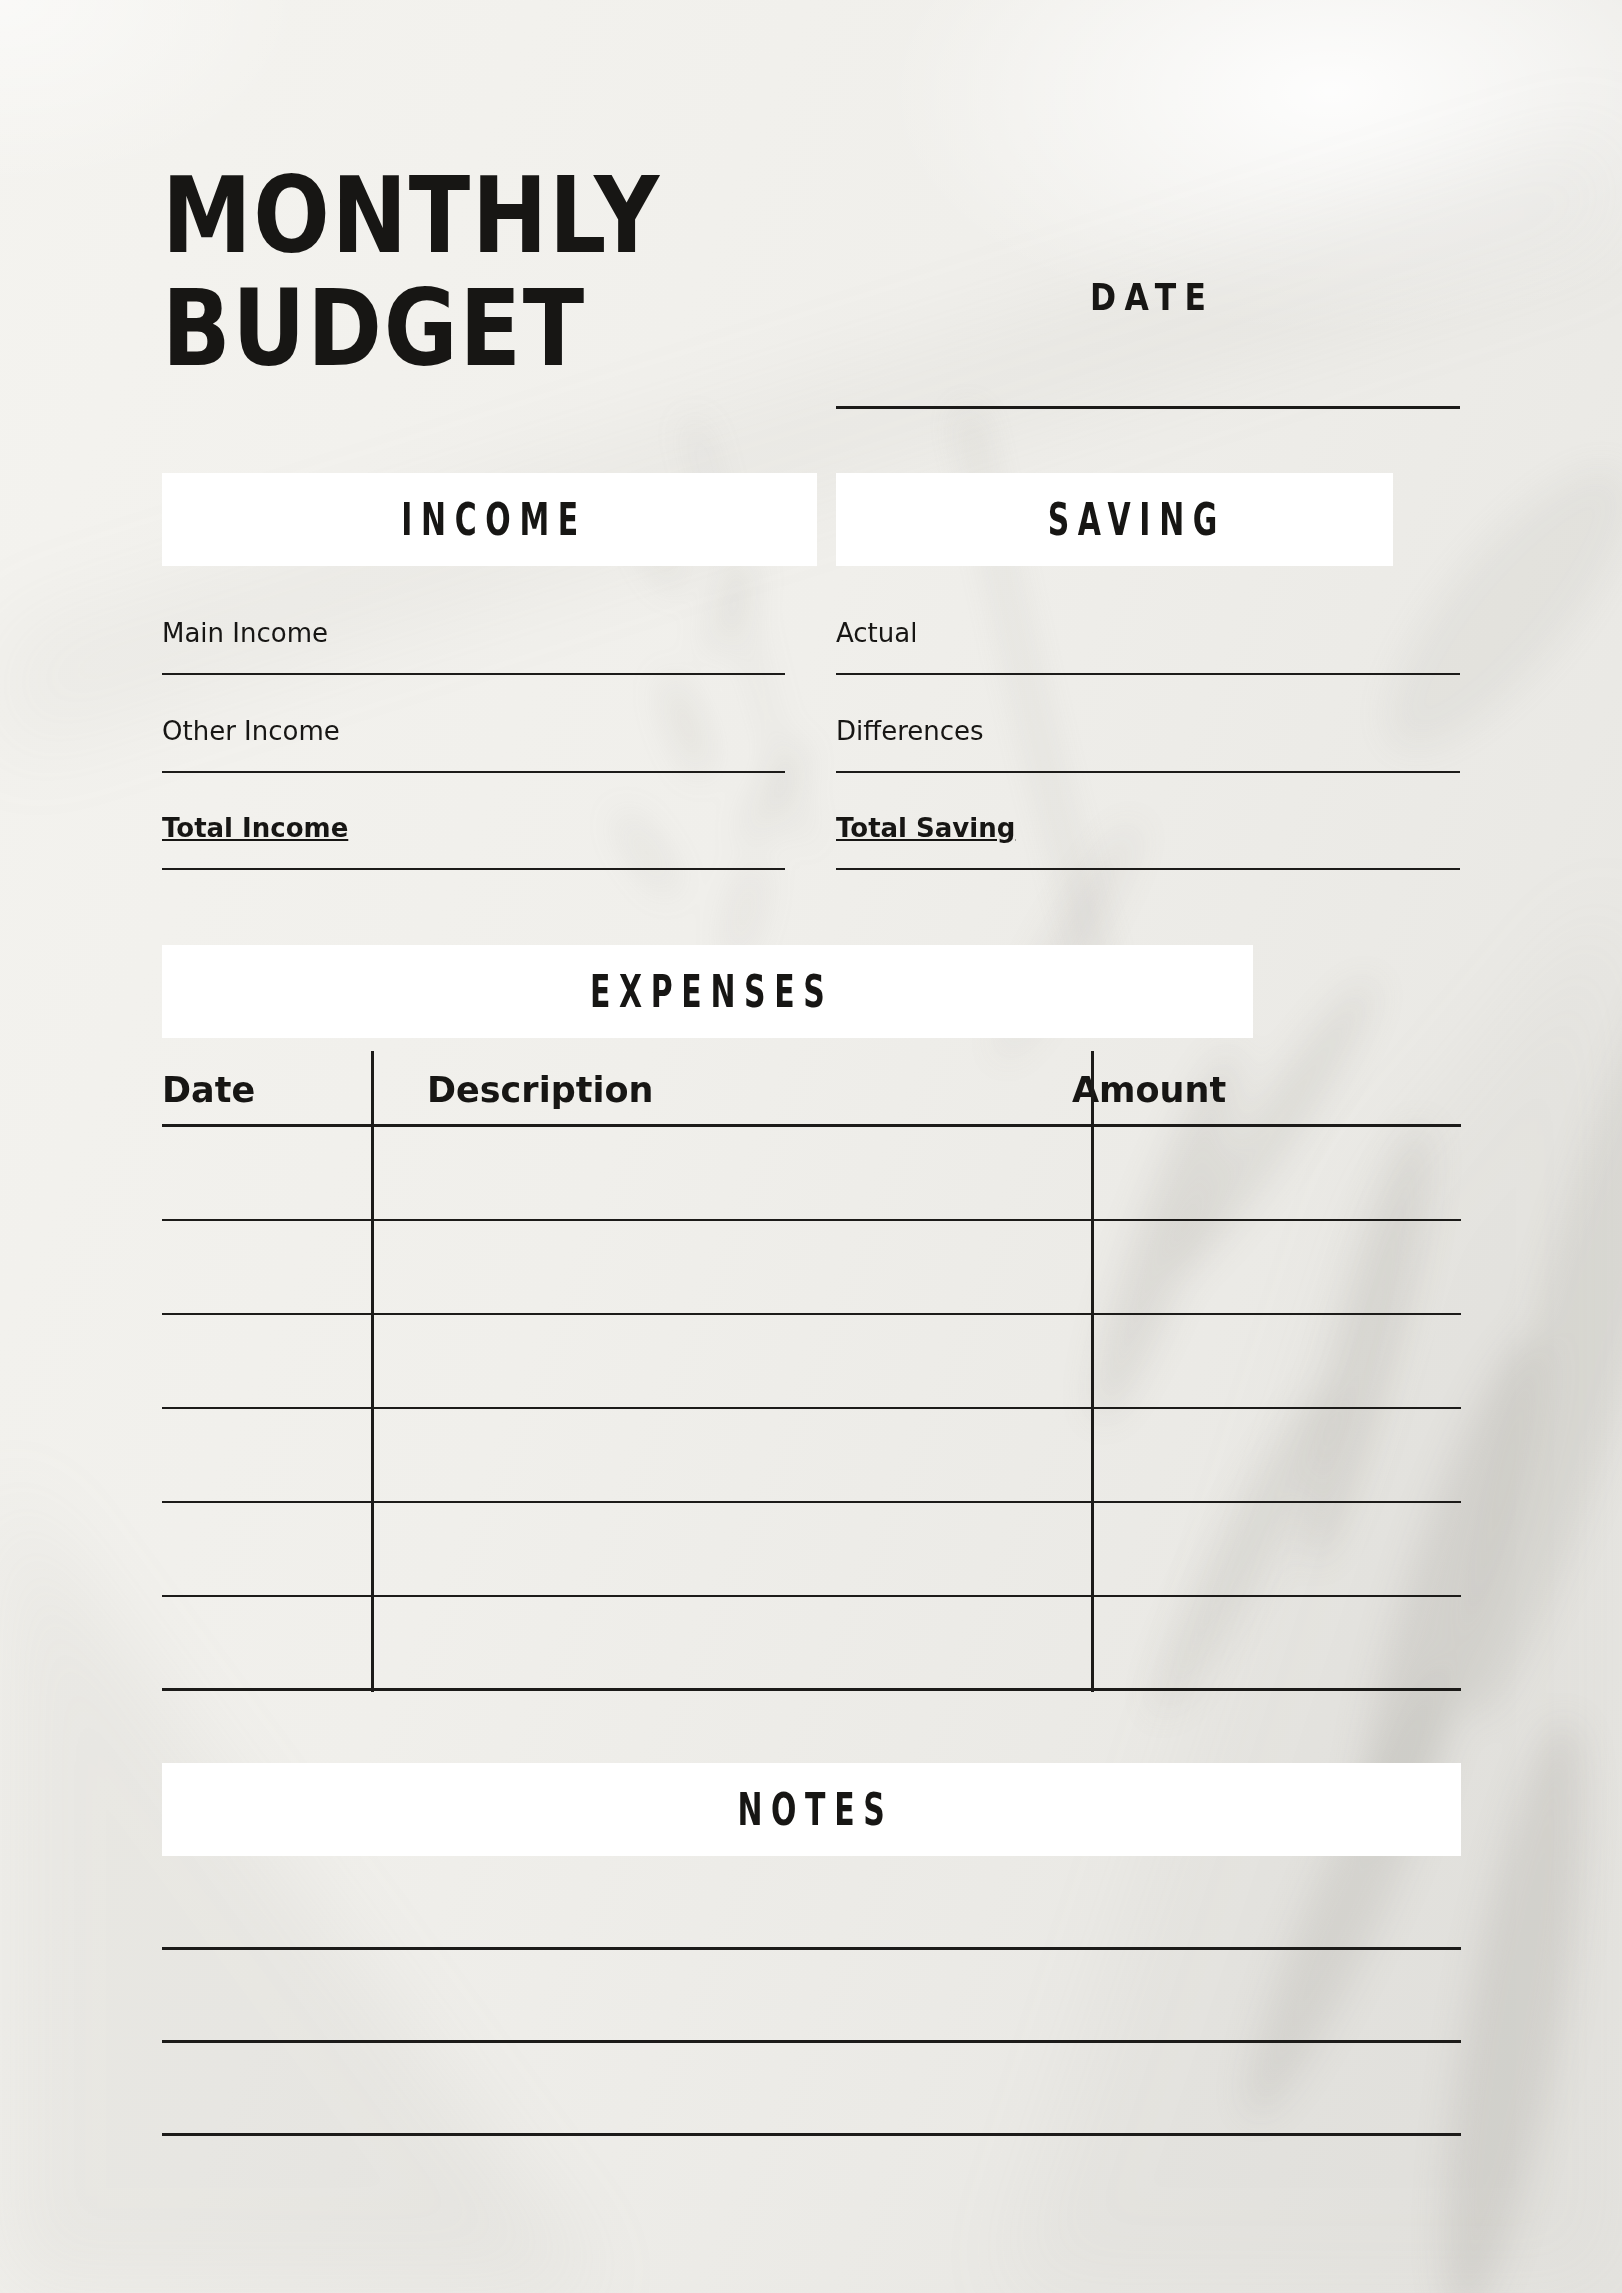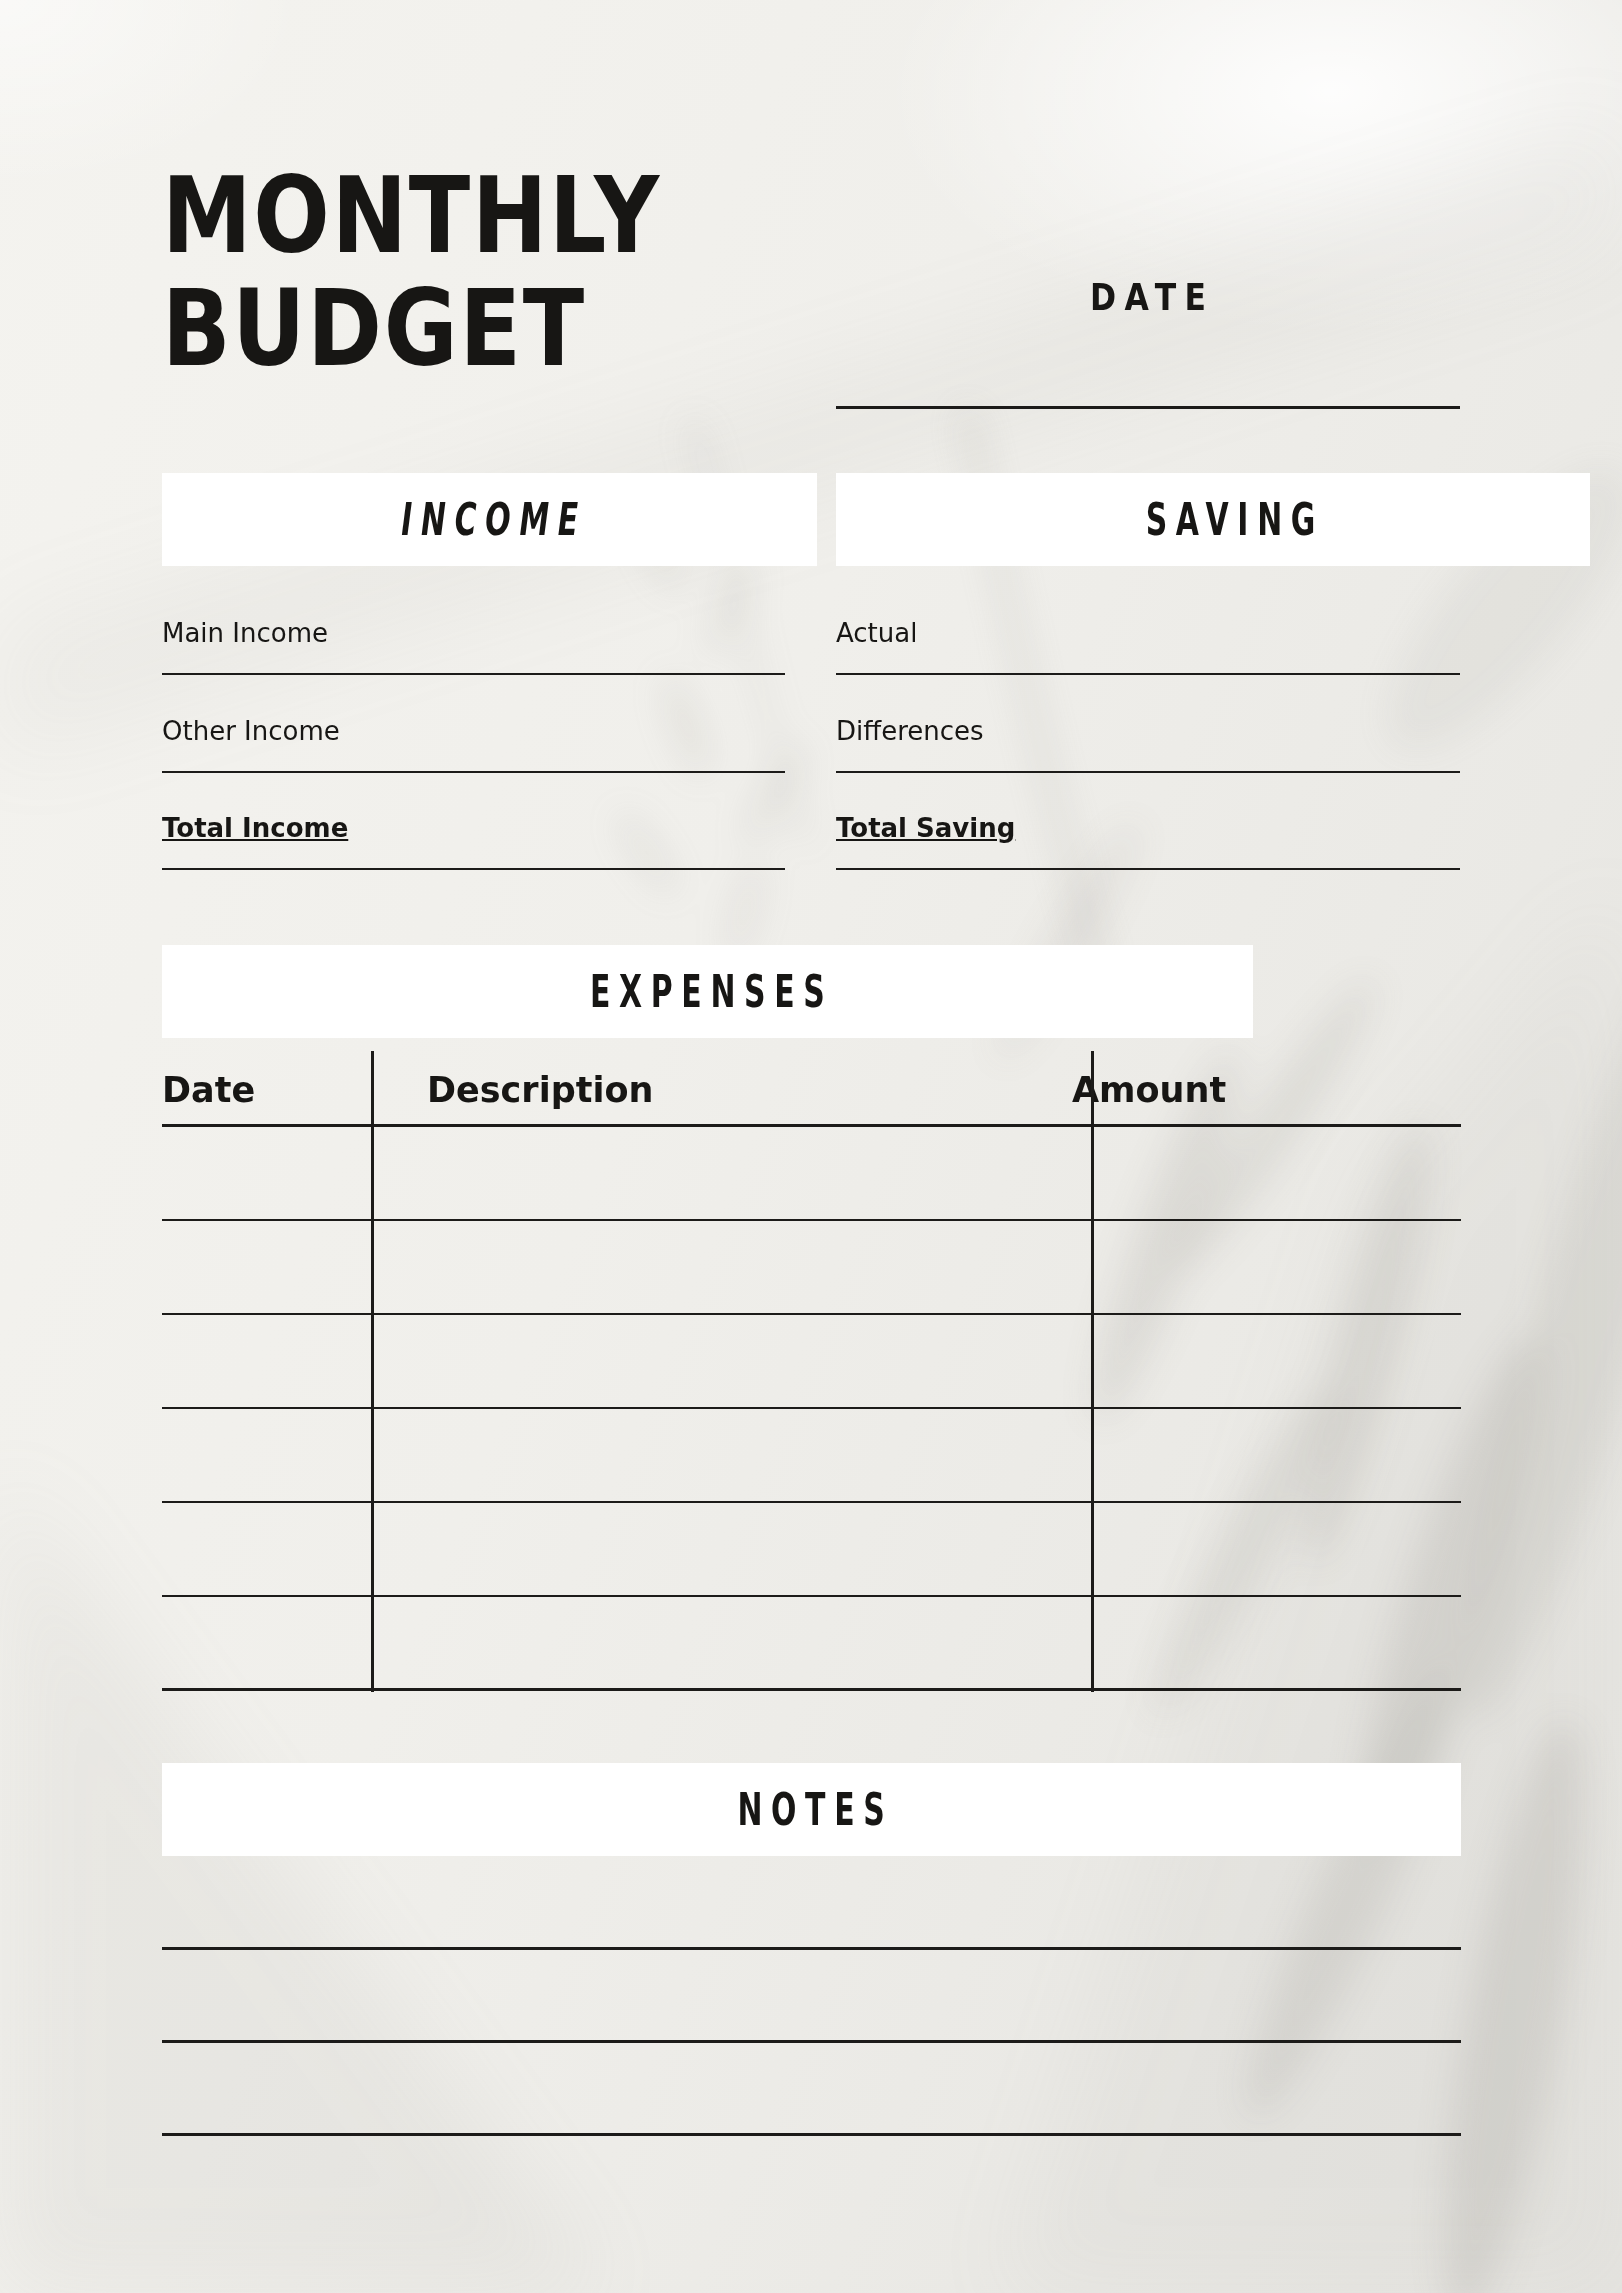--- a/index.html
+++ b/index.html
@@ -20,22 +20,22 @@
     transform:scaleX(.85);transform-origin:0 0;color:var(--ink,#171614);
   }
   .date-label{
     position:absolute;left:1090px;top:279px;line-height:1;
     font-size:37px;font-weight:bold;letter-spacing:9.8px;
     transform:scaleX(.85);transform-origin:0 0;
   }
   .date-line{position:absolute;left:836px;top:406px;width:624px;height:2.5px;background:var(--line,#1c1b19);}
   .bar{position:absolute;height:93px;background:var(--panel,#ffffff);display:flex;align-items:center;justify-content:center;}
   .bar-title{font-size:44px;font-weight:bold;letter-spacing:12.7px;padding-left:12.7px;line-height:1;transform:scaleX(.68);}
-  .bar-income{left:162px;top:473px;width:655px;font-style:italic;}
-  .bar-saving{left:836px;top:473px;width:754px;padding-left:36px;}
+  .bar-income{left:162px;top:473px;width:655px;}
+  .bar-saving{left:836px;top:473px;width:557px;padding-left:36px;}
   .bar-expenses{left:162px;top:945px;width:1091px;}
   .bar-notes{left:162px;top:1763px;width:1299px;text-align:center;}
   .field{position:absolute;height:55px;border-bottom:2.5px solid var(--line,#1c1b19);}
   .field .field-label{font-size:26px;line-height:1.05;display:block;}
   .field.f-bold .field-label{font-weight:bold;text-decoration:underline;}
   .col-income{left:162px;width:623px;}
   .col-saving{left:836px;width:624px;}
   .ftop-1{top:620px;} .ftop-2{top:718px;} .ftop-3{top:815px;}
   .exp-table{position:absolute;left:162px;top:1051px;width:1299px;height:645px;}
   .exp-header{display:flex;height:76px;border-bottom:3.4px solid var(--line,#1c1b19);}

